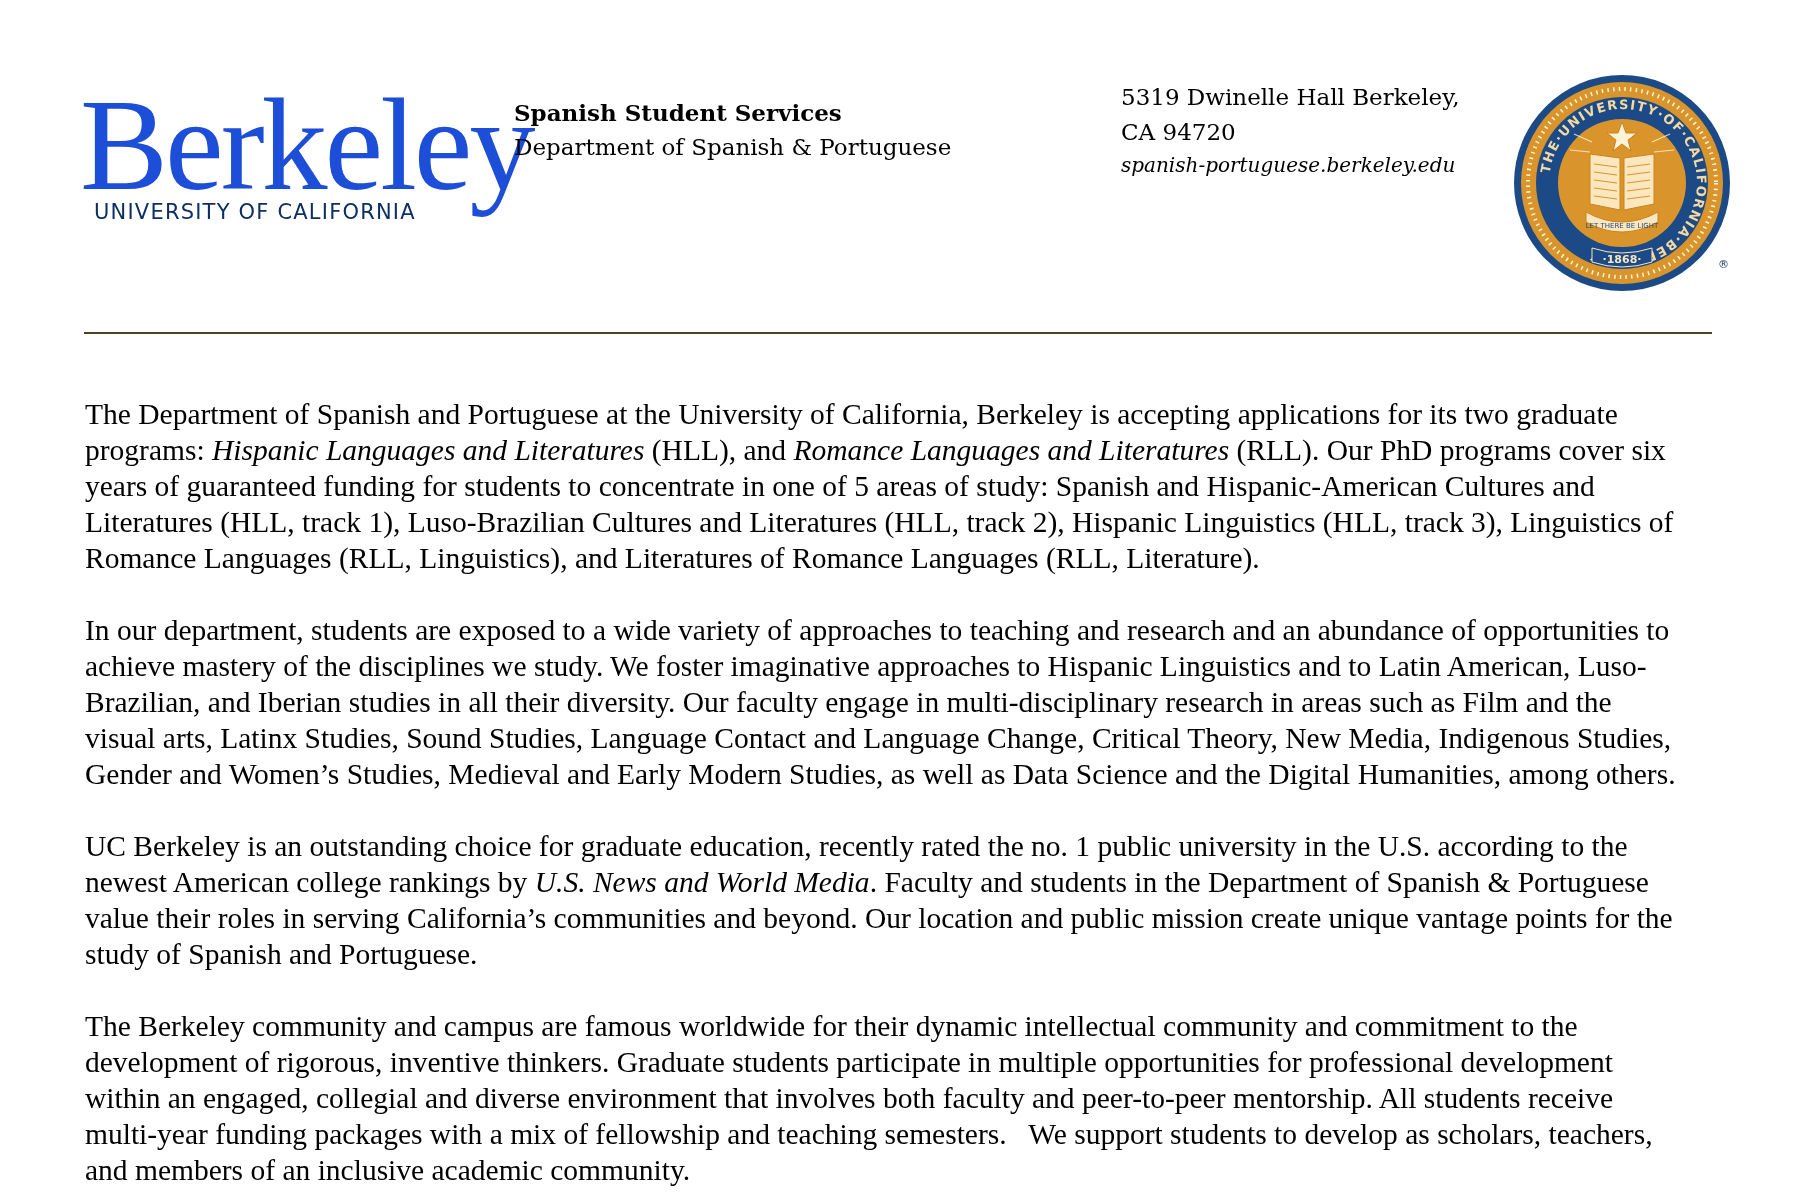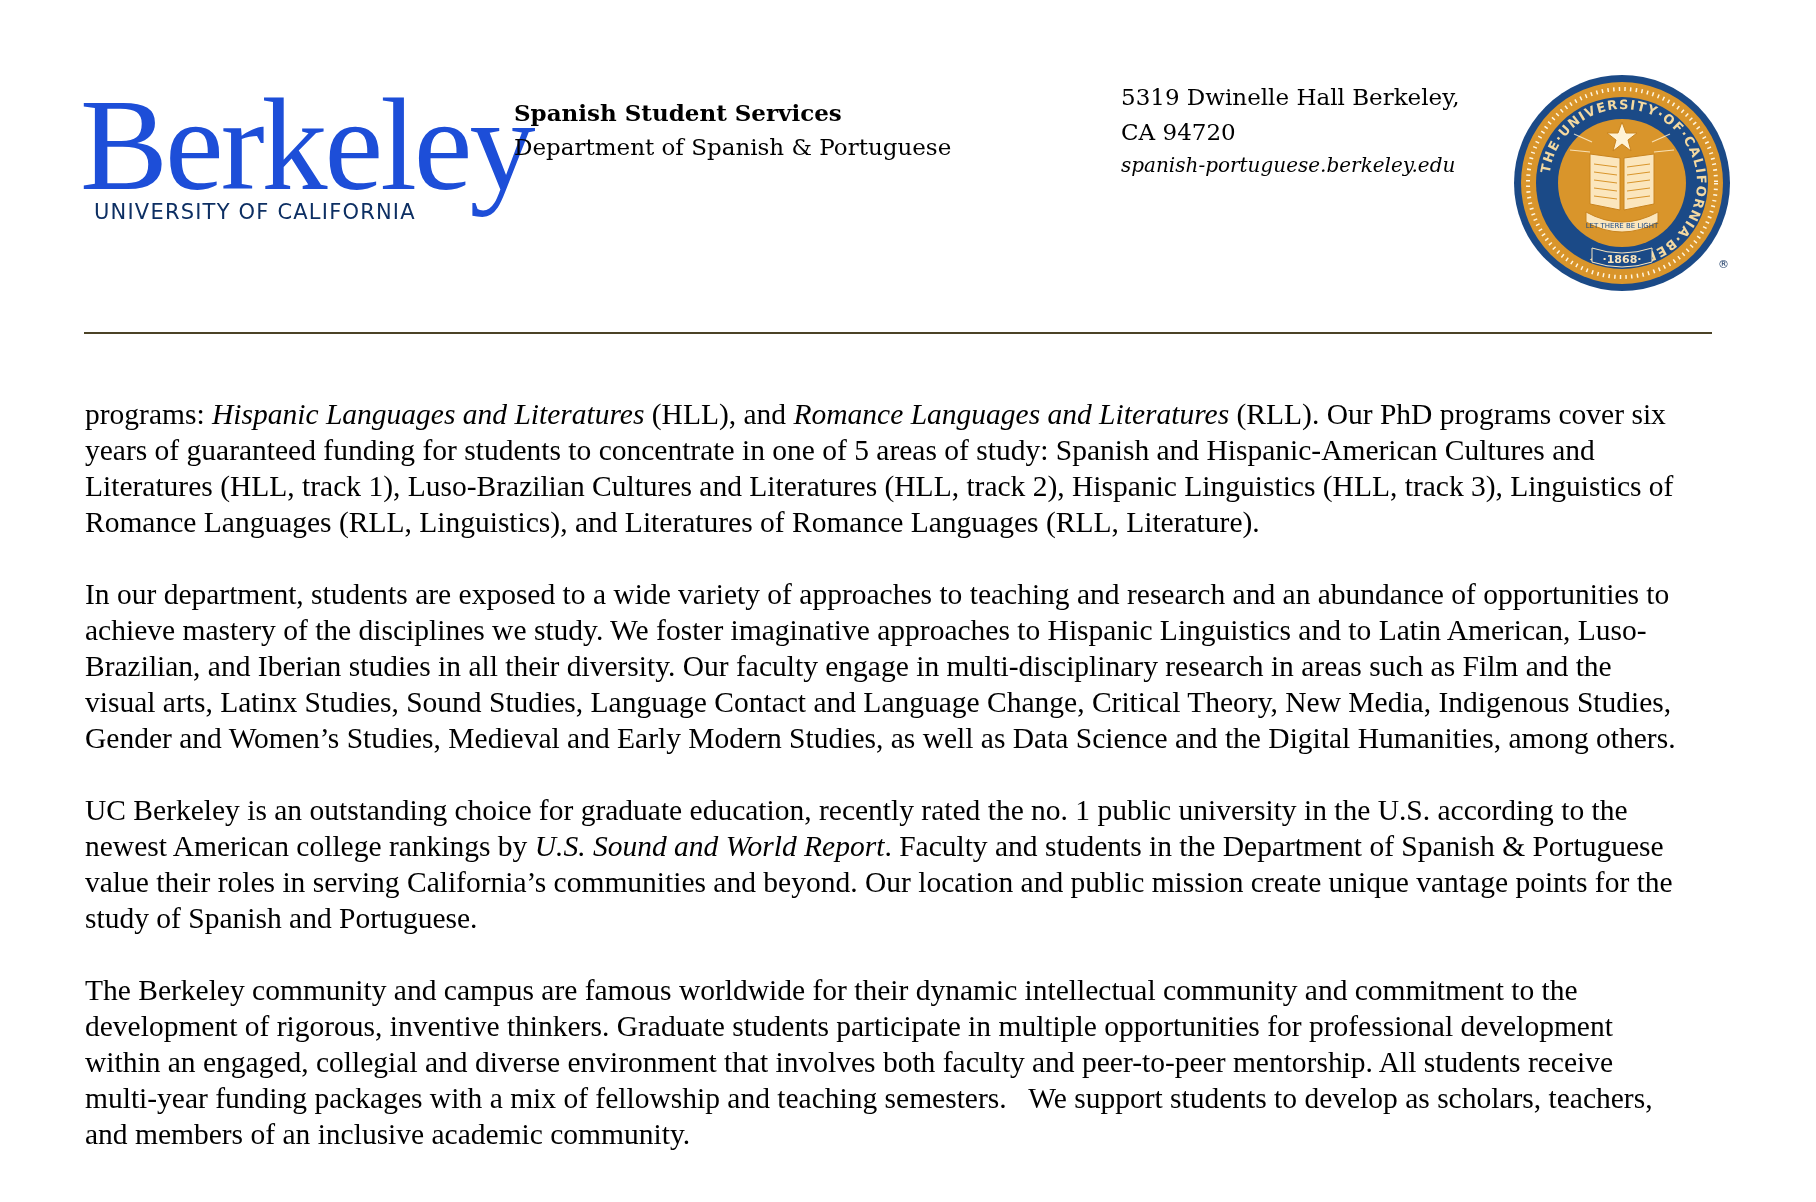--- a/index.html
+++ b/index.html
@@ -84,35 +84,36 @@
 
   <path d="M 80 176 Q 110 186 140 176 L 140 190 Q 110 200 80 190 Z" fill="#1b4a87" stroke="#fbe6bd" stroke-width="1"></path>
   <text x="110" y="191" text-anchor="middle" font-family="DejaVu Sans, sans-serif" font-size="11" font-weight="bold" fill="#fbe6bd">·1868·</text>
   <text x="206" y="196" font-family="DejaVu Sans, sans-serif" font-size="11" fill="#1b3a66">®</text>
 </svg>
 
 <div class="rule"></div>
 
 <div class="body" id="body">
     <p class="para">
+      <span class="line"><span style="white-space: pre;">The Department of Spanish and Portuguese at the University of California, Berkeley is accepting applications for its two graduate</span></span>
       <span class="line"><span style="white-space: pre;">programs: </span><i style="white-space: pre;">Hispanic Languages and Literatures</i><span style="white-space: pre;"> (HLL), and </span><i style="white-space: pre;">Romance Languages and Literatures</i><span style="white-space: pre;"> (RLL). Our PhD programs cover six</span></span>
       <span class="line"><span style="white-space: pre;">years of guaranteed funding for students to concentrate in one of 5 areas of study: Spanish and Hispanic-American Cultures and</span></span>
       <span class="line"><span style="white-space: pre; text-align: center;">Literatures (HLL, track 1), Luso-Brazilian Cultures and Literatures (HLL, track 2), Hispanic Linguistics (HLL, track 3), Linguistics of</span></span>
       <span class="line"><span style="white-space: pre;">Romance Languages (RLL, Linguistics), and Literatures of Romance Languages (RLL, Literature).</span></span>
     </p>
     <p class="para">
       <span class="line"><span style="white-space: pre;">In our department, students are exposed to a wide variety of approaches to teaching and research and an abundance of opportunities to</span></span>
       <span class="line"><span style="white-space: pre;">achieve mastery of the disciplines we study. We foster imaginative approaches to Hispanic Linguistics and to Latin American, Luso-</span></span>
       <span class="line"><span style="white-space: pre;">Brazilian, and Iberian studies in all their diversity. Our faculty engage in multi-disciplinary research in areas such as Film and the</span></span>
       <span class="line"><span style="white-space: pre;">visual arts, Latinx Studies, Sound Studies, Language Contact and Language Change, Critical Theory, New Media, Indigenous Studies,</span></span>
       <span class="line"><span style="white-space: pre; text-align: right;">Gender and Women’s Studies, Medieval and Early Modern Studies, as well as Data Science and the Digital Humanities, among others.</span></span>
     </p>
     <p class="para">
       <span class="line"><span style="white-space: pre;">UC Berkeley is an outstanding choice for graduate education, recently rated the no. 1 public university in the U.S. according to the</span></span>
-      <span class="line"><span style="white-space: pre;">newest American college rankings by </span><i style="white-space: pre;">U.S. Sound and World Report</i><span style="white-space: pre;">. Faculty and students in the Department of Spanish &amp; Portuguese</span></span>
+      <span class="line"><span style="white-space: pre;">newest American college rankings by </span><i style="white-space: pre;">U.S. News and World Media</i><span style="white-space: pre;">. Faculty and students in the Department of Spanish &amp; Portuguese</span></span>
       <span class="line"><span style="white-space: pre;">value their roles in serving California’s communities and beyond. Our location and public mission create unique vantage points for the</span></span>
       <span class="line"><span style="white-space: pre;">study of Spanish and Portuguese.</span></span>
     </p>
     <p class="para">
       <span class="line"><span style="white-space: pre;">The Berkeley community and campus are famous worldwide for their dynamic intellectual community and commitment to the</span></span>
       <span class="line"><span style="white-space: pre;">development of rigorous, inventive thinkers. Graduate students participate in multiple opportunities for professional development</span></span>
       <span class="line"><span style="white-space: pre; text-align: center;">within an engaged, collegial and diverse environment that involves both faculty and peer-to-peer mentorship. All students receive</span></span>
       <span class="line"><span style="white-space: pre;">multi-year funding packages with a mix of fellowship and teaching semesters.   We support students to develop as scholars, teachers,</span></span>
       <span class="line"><span style="white-space: pre;">and members of an inclusive academic community.</span></span>
     </p>

